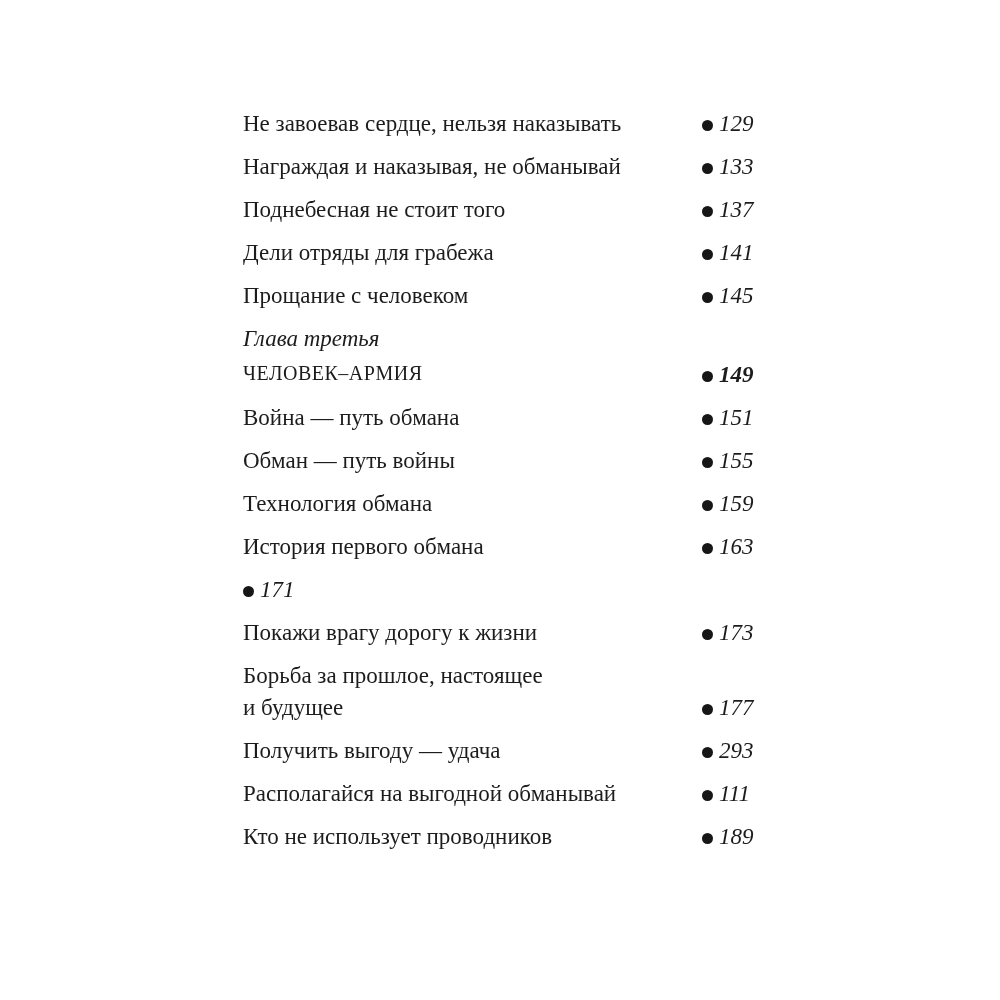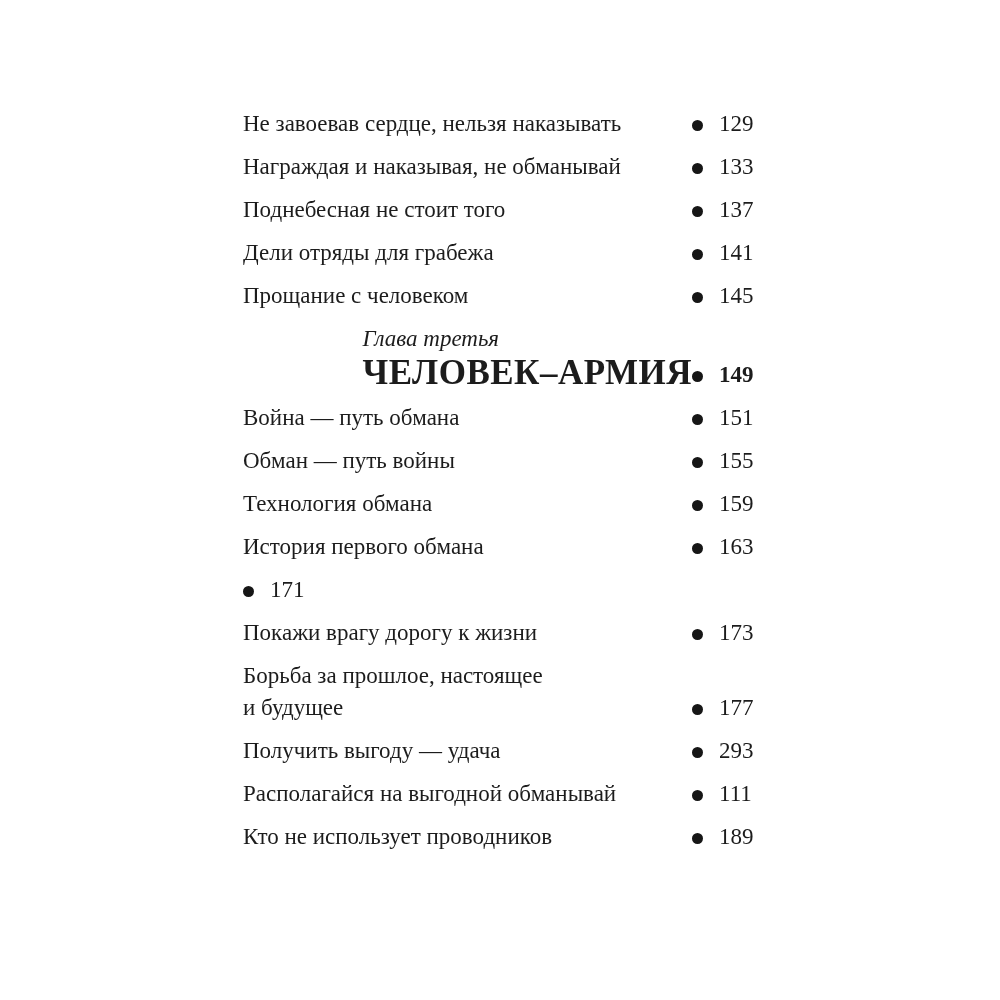--- a/index.html
+++ b/index.html
@@ -28,47 +28,47 @@
     line-height:32px;
     margin-bottom:11px;
   }
   .toc-title{
     white-space:pre-line;
     padding-right:12px;
   }
   .page-ref{
     display:flex;
     align-items:center;
-    gap:16px;
+    gap:6px;
     flex:0 0 auto;
+    font-style:italic;
   }
   .dot{
     width:11px;height:11px;
     border-radius:50%;
     background:var(--dot-color);
     display:inline-block;
     transform:translateY(1px);
   }
   .page-num{
     min-width:37px;
     text-align:left;
   }
   .chapter-row{
     margin-top:8px;
-    justify-content:flex-end;
   }
   .chapter-left{display:flex;flex-direction:column;}
   .chapter-label{
     font-style:italic;
     font-size:23px;
     line-height:32px;
   }
   .chapter-title{
-    font-weight:bold;
-    font-size:35px;
+    font-weight:normal;
+    font-size:20px;
     line-height:36px;
     letter-spacing:.5px;
   }
   .chapter-row .page-num{font-weight:bold;}
 </style>
 </head>
 <body>
 
 <div class="page">
 

